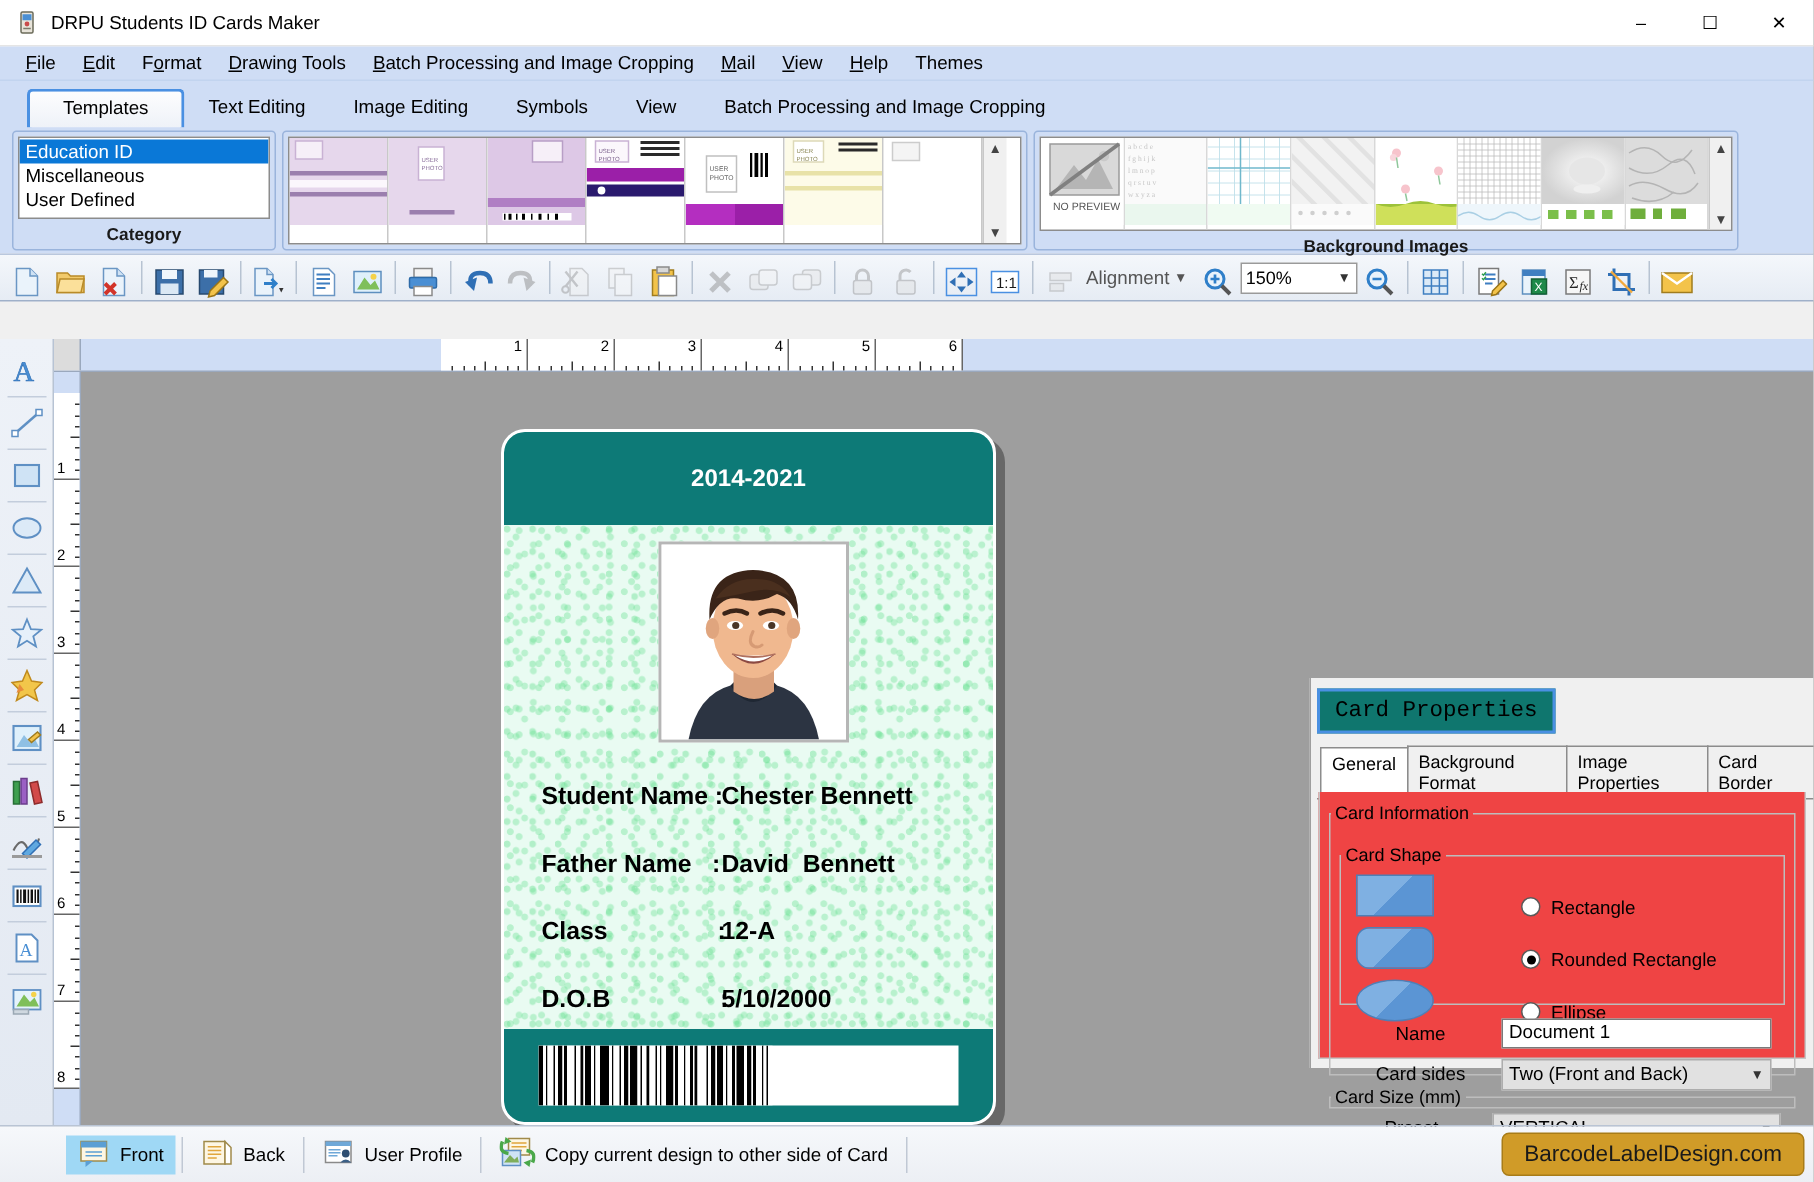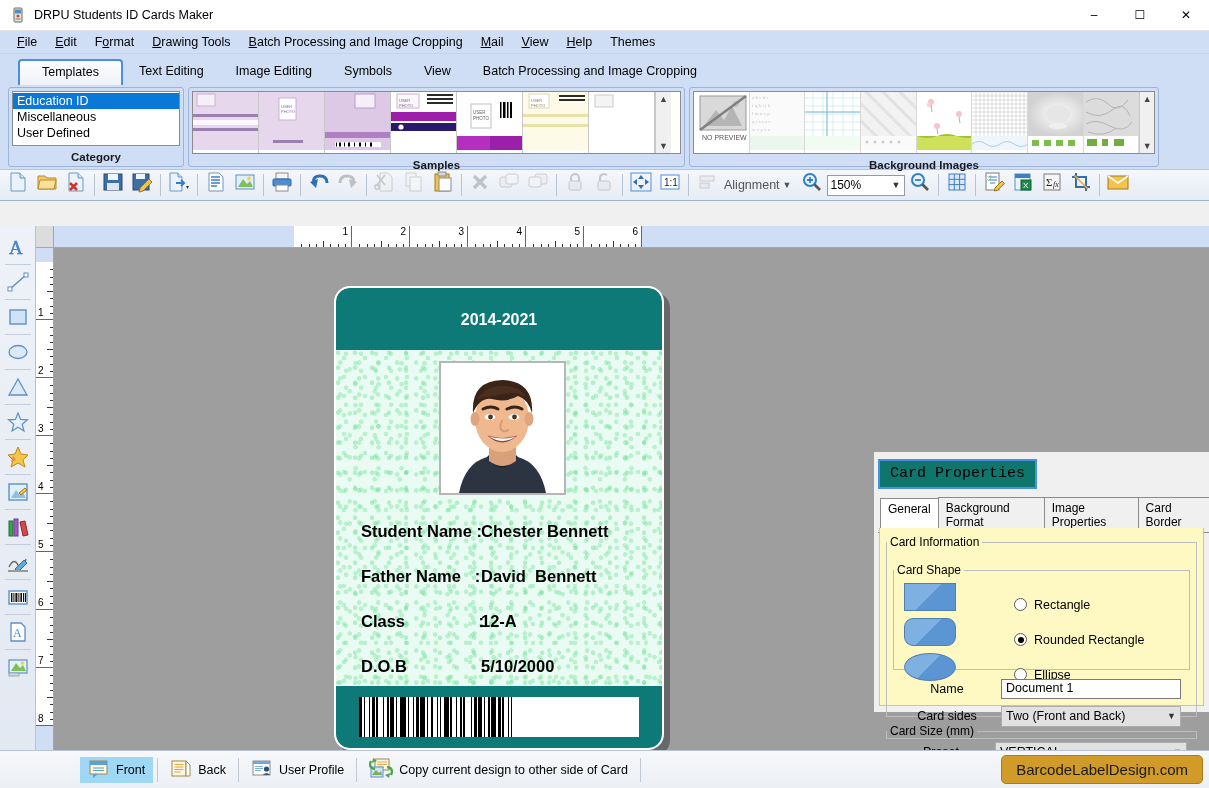--- a/index.html
+++ b/index.html
@@ -72,21 +72,21 @@
   
   #panel-bg{ width:470px; }
   #bg-strip{ flex:1; display:flex; background:#fff;border:1px solid #8c8c8c; overflow:hidden;}
   .bgi{ width:61px; border-right:1px solid #d8d8d8; position:relative; overflow:hidden;}
   
   #toolbar{
     height:32px; background:linear-gradient(180deg,#f4f7fb,#e6ecf4);
     border-top:1px solid #b9c7dd; border-bottom:1px solid #9fb0c9;
     display:flex; align-items:center; padding-left:4px; gap:1px;
   }
-  .tb{ width:28px;height:28px;display:flex;align-items:flex-start;justify-content:center; }
+  .tb{ width:28px;height:28px;display:flex;align-items:flex-end;justify-content:center; }
   .tsep{ width:1px;height:22px;background:#b7c3d2;margin:0 3px; }
   .tb.dis{ opacity:.42; }
   #zoomsel{
     width:78px;height:21px;background:#fff;border:1px solid #9a9a9a;
     display:flex;align-items:center;padding:0 3px;font-size:12px;
   }
   #zoomsel .cv{ flex:1; }
   #zoomsel .ar{ font-size:9px;color:#333; }
   #align-lbl{ font-size:12.5px;color:#555; padding:0 2px;}
   
@@ -172,21 +172,21 @@
   }
   #tabstrip{
     display:flex; margin:8px 0 0 4px; border-bottom:1px solid #8c8c8c;
     font-size:12px; padding-left:2px;
   }
   .ptab{ padding:3px 7px 3px; border:1px solid #8c8c8c; border-bottom:none;
          background:#f0f0f0; margin-right:-1px; }
   .ptab.active{ background:#fff; position:relative; top:1px; }
   #panel-general{
     position:absolute; left:5px; right:5px; top:76px; bottom:6px;
-    background:#fef9c3; border:1px solid #c4c4c4; border-top:none;padding-left:28px;
+    background:#ef4444; border:1px solid #c4c4c4; border-top:none;padding-left:28px;
   }
   fieldset{ border:1px solid #bdbdbd; margin:0; padding:0; }
   legend{ font-size:12px; padding:0 3px; }
   #fs-cardinfo{ position:absolute; left:6px; right:6px; top:7px; height:182px; }
   #fs-shape{ position:absolute; left:6px; right:6px; top:14px; height:107px; }
   .shape-grid{ position:absolute; left:10px; top:6px; }
   .swatch{ width:52px;height:28px;margin-bottom:7px;
            background:linear-gradient(135deg,#7fb0e2 0 48%,#5b95d4 48% 100%);
            border:1px solid #4f7fb5; }
   .swatch.rounded{ border-radius:9px; }
@@ -205,21 +205,21 @@
   .selin{ flex:1; height:21px; background:#e1e1e1; border:1px solid #adadad;
           font-size:12.5px; padding:2px 4px; margin-right:9px;
           display:flex;align-items:center;}
   .selin .cv{ flex:1; }
   .selin .ar{ font-size:9px;color:#333;}
   #fs-size{ position:absolute; left:6px; right:6px; top:196px; bottom:8px; }
   
   #bottombar{
     position:absolute; left:0; right:0; bottom:0; height:38px;
     background:linear-gradient(180deg,#f6f8fb,#eceff4);
-    border-top:1px solid #b9c4d4; display:flex; align-items:center; padding-left:80px;
+    border-top:1px solid #b9c4d4; display:flex; align-items:center; padding-left:44px;
   }
   .bbtn{ display:flex;align-items:center; height:26px; padding:0 8px; gap:6px;
          font-size:12.5px; }
   .bbtn.active{ background:#9fd8f5; }
   .bsep{ width:1px;height:24px;background:#c0c8d4; margin:0 4px;}
   #brand{
     position:absolute; right:6px; bottom:4px;
     background:#d09b28; border:1px solid #a87c18; border-radius:5px;
     padding:5px 14px; font-size:15px; color:#1a1a1a;
   }
@@ -365,21 +365,20 @@
               <rect width="66" height="58" fill="#fff"></rect>
               <rect x="6" y="3" width="18" height="12" fill="#f4f4f4" stroke="#ccc"></rect>
             </svg>
         </div>
         <div class="vsb">
           <div class="arr">▲</div>
           <div class="arr">▼</div>
         </div>
       </div>
     </div>
-    <div class="panel-title">Samples</div>
   </div>
 
   <div class="panel" id="panel-bg">
     <div class="panel-body">
       <div id="bg-strip">
         <div class="bgi">
           <svg width="61" height="58" viewBox="0 0 61 58">
             <rect width="61" height="58" fill="#fff"></rect>
             <rect x="6" y="4" width="46" height="34" fill="#d9d9d9" stroke="#9a9a9a"></rect>
             <polygon points="10,34 22,18 30,28 38,14 48,34" fill="#b5b5b5"></polygon>

